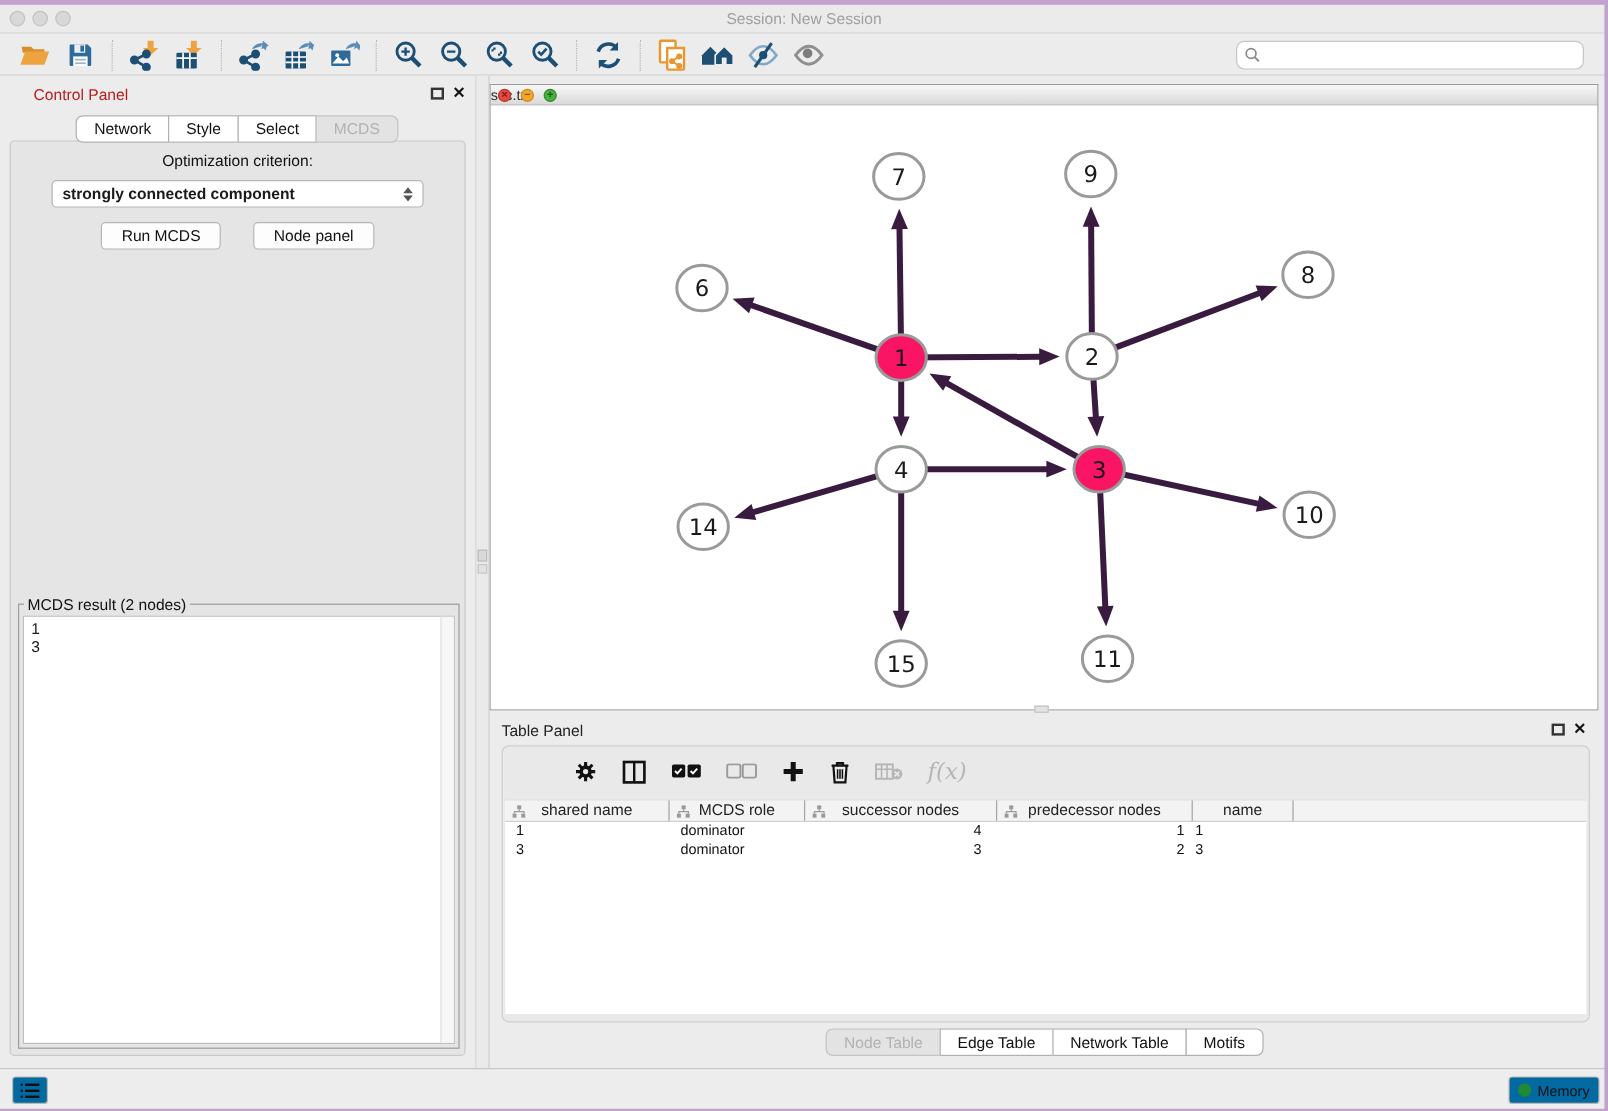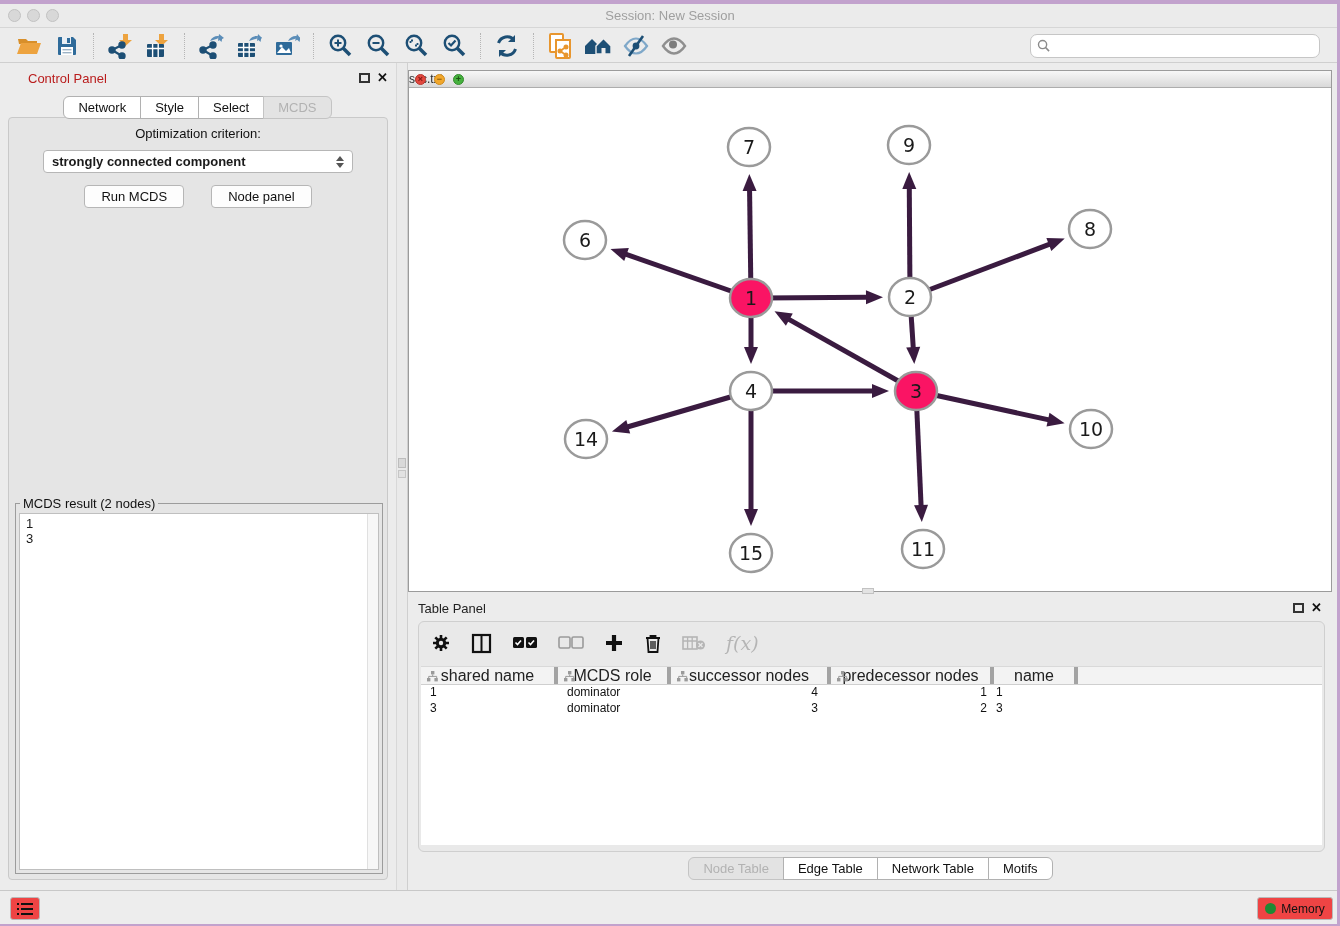--- a/index.html
+++ b/index.html
@@ -72,39 +72,39 @@
   .light.green{background:#46b13e;border:1px solid #338a2d;color:#1c5413;}
   .net-title{font-size:12px;line-height:16px;color:#2b2b2b;}
   .net-canvas{position:relative;width:922px;height:503px;background:#fff;}
 
   .h-handle{position:absolute;left:862px;top:588px;width:12px;height:6px;background:#e3e3e3;border:1px solid #c2c2c2;z-index:5;}
 
   
   .table-panel{position:absolute;left:408px;top:594px;width:926px;height:292px;}
   .tp-title{position:absolute;left:10px;top:7px;font-size:13px;color:#222;}
   .tp-float{right:30px;top:9px;} .tp-close{right:12px;top:8px;}
-  .tp-box{position:absolute;left:10px;right:9px;top:27px;bottom:34px;background:#e9e9e9;border:1px solid #cfcfcf;border-radius:6px;}
+  .tp-box{position:absolute;left:10px;right:9px;top:27px;bottom:34px;background:#e9e9e9;border:1px solid #cfcfcf;border-radius:6px;padding-left:47px;}
   .tp-toolbar{height:42px;display:flex;align-items:center;padding-left:12px;gap:20px;}
   .tp-toolbar .ticon{display:flex;align-items:center;justify-content:center;}
   .fx{font-family:"DejaVu Serif",serif;font-style:italic;font-size:19px;color:#b5b5b5;}
   .tp-table{position:absolute;left:2px;right:2px;top:44px;bottom:6px;background:#fff;overflow:hidden;}
   .thead{display:flex;height:19px;background:#f3f3f3;border-top:1px solid #d9d9d9;border-bottom:1px solid #cfcfcf;}
-  .th{position:relative;border-right:4px solid #a3a3a3;display:flex;align-items:center;justify-content:center;
-    font-size:16px;color:#222;flex:0 0 auto;}
+  .th{position:relative;border-right:1px solid #a3a3a3;display:flex;justify-content:center;
+    font-size:13px;color:#222;flex:0 0 auto;}
   .th .colicon{position:absolute;left:6px;top:4px;}
   .trow{display:flex;height:16px;font-size:12px;color:#111;}
   .td{flex:0 0 auto;overflow:hidden;white-space:nowrap;}
   .td.l{padding-left:9px;text-align:left;}
   .td.r{text-align:right;}
 
   .tp-tabs{position:absolute;left:0;right:0;bottom:6px;display:flex;justify-content:center;}
 
   
   .statusbar{position:absolute;left:0;top:890px;width:1340px;height:34px;background:#ededed;border-top:1px solid #c8c8c8;}
-  .sb-btn{position:absolute;top:6px;height:23px;background:#ef4444;border:1px solid #b9b9b9;border-radius:3px;
+  .sb-btn{position:absolute;top:6px;height:23px;background:#0369a1;border:1px solid #b9b9b9;border-radius:3px;
     display:flex;align-items:center;justify-content:center;gap:5px;font-size:12px;color:#111;}
   .sb-list{left:10px;width:30px;}
   .sb-memory{right:7px;width:76px;}
   .mem-dot{width:11px;height:11px;border-radius:50%;background:#1e8a34;}
   svg{display:block;}
 </style>
 </head>
 <body>
 
 <div id="root">

